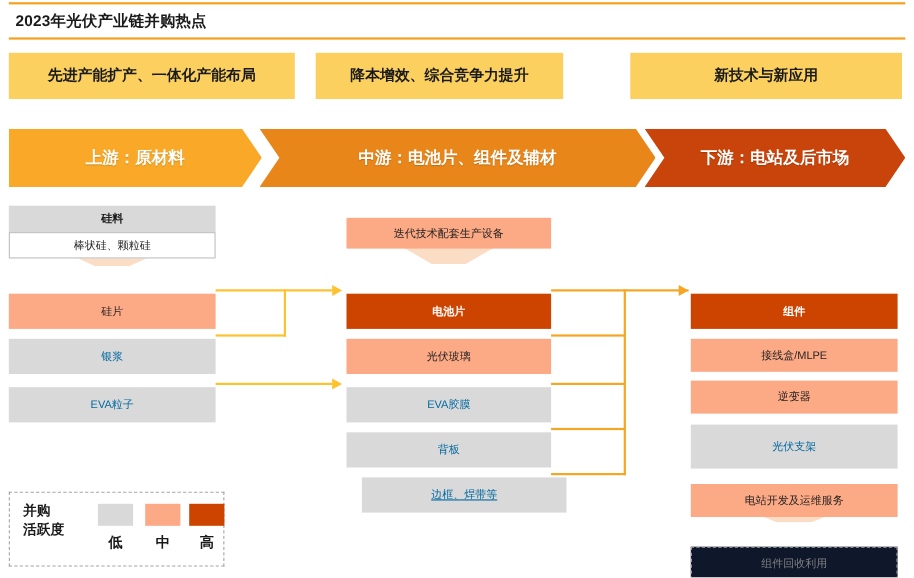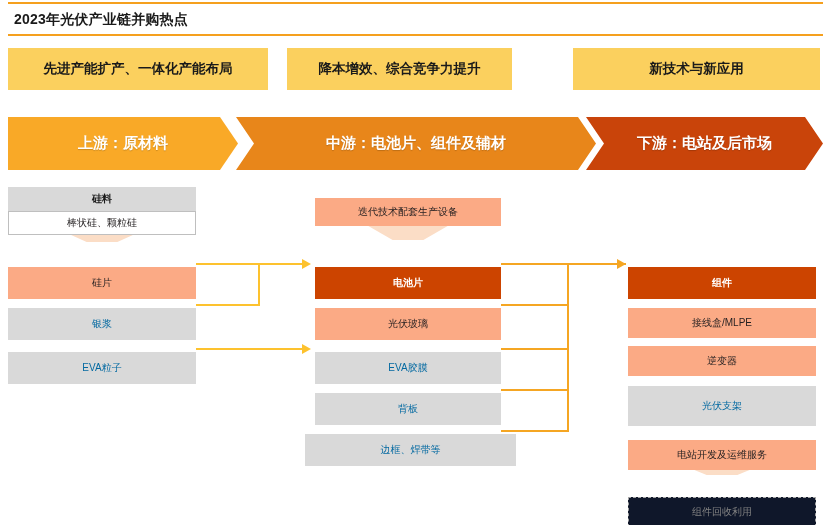--- a/index.html
+++ b/index.html
@@ -215,25 +215,37 @@
       <div class="node lvl-mid" style="left: 8px; top: 248px; width: 188px; height: 32px;">硅片</div>
       <div class="node lvl-low" style="left: 8px; top: 289px; width: 188px; height: 32px;">银浆</div>
       <div class="node lvl-low" style="left: 8px; top: 333px; width: 188px; height: 32px;">EVA粒子</div>
     </div>
   <div id="col-midstream">
       <div class="node lvl-mid" style="left: 315px; top: 179px; width: 186px; height: 28px;">迭代技术配套生产设备</div>
       <div class="node lvl-high" style="left: 315px; top: 248px; width: 186px; height: 32px;">电池片</div>
       <div class="node lvl-mid" style="left: 315px; top: 289px; width: 186px; height: 32px;">光伏玻璃</div>
       <div class="node lvl-low" style="left: 315px; top: 333px; width: 186px; height: 32px;">EVA胶膜</div>
       <div class="node lvl-low" style="left: 315px; top: 374px; width: 186px; height: 32px;">背板</div>
-      <div class="node lvl-low" style="left: 305px; top: 415px; width: 211px; height: 32px;">边框、焊带等</div>
+      <div class="node lvl-low" style="left: 329px; top: 415px; width: 186px; height: 32px; text-decoration: underline;">边框、焊带等</div>
     </div>
   <div id="col-downstream">
       <div class="node lvl-high" style="left: 628px; top: 248px; width: 188px; height: 32px;">组件</div>
       <div class="node lvl-mid" style="left: 628px; top: 289px; width: 188px; height: 30px;">接线盒/MLPE</div>
       <div class="node lvl-mid" style="left: 628px; top: 327px; width: 188px; height: 30px;">逆变器</div>
       <div class="node lvl-low" style="left: 628px; top: 367px; width: 188px; height: 40px;">光伏支架</div>
       <div class="node lvl-mid" style="left: 628px; top: 421px; width: 188px; height: 30px;">电站开发及运维服务</div>
       <div class="node dashed" style="left: 628px; top: 478px; width: 188px; height: 30px;">组件回收利用</div>
     </div>
 
+  <div class="legend" style="left:8px; top:447px; width:196px; height:68px;">
+    <div class="legend-title">并购
+活跃度</div>
+    <div id="legend-items">
+        <div class="legend-sw" style="left: 80px; background: rgb(217, 217, 217);"></div>
+        <div class="legend-lb" style="left: 80px;">低</div>
+        <div class="legend-sw" style="left: 123px; background: rgb(251, 170, 133);"></div>
+        <div class="legend-lb" style="left: 123px;">中</div>
+        <div class="legend-sw" style="left: 163px; background: rgb(204, 68, 0);"></div>
+        <div class="legend-lb" style="left: 163px;">高</div>
+      </div>
+  </div>
 
 </div>
 
 </body></html>

